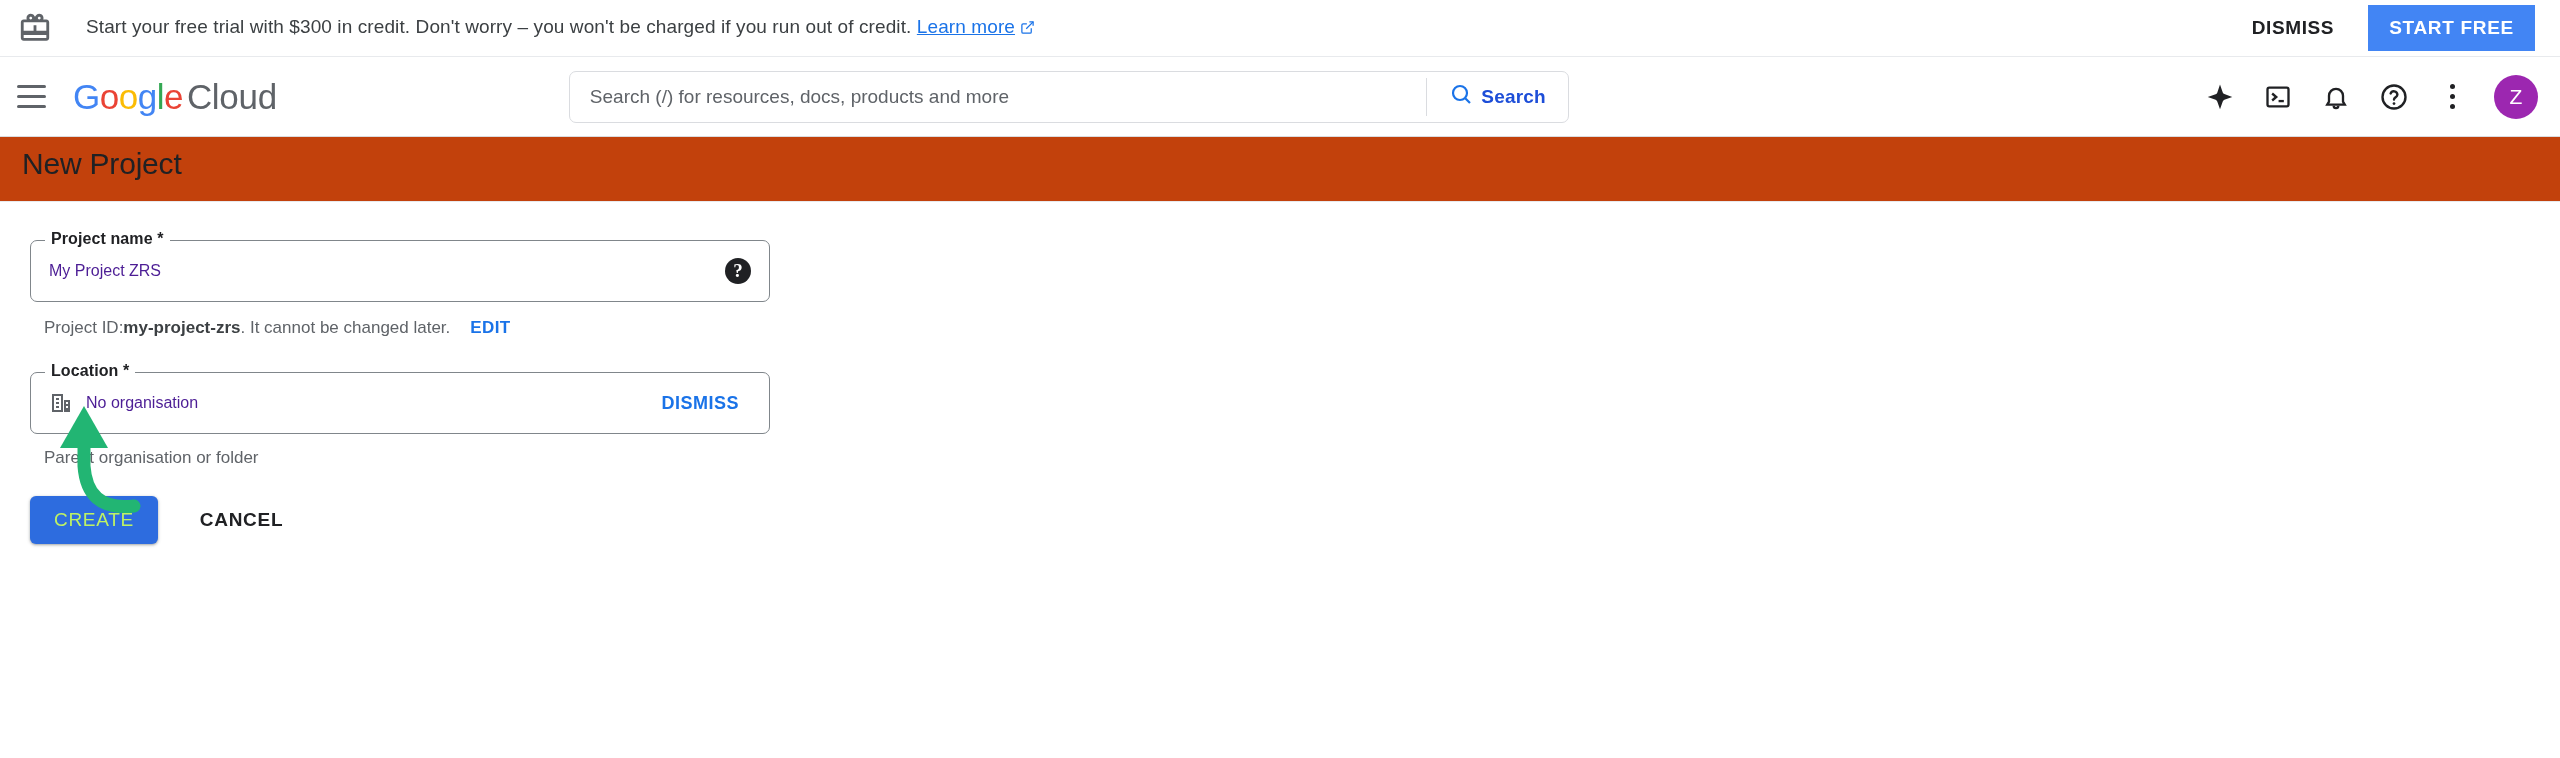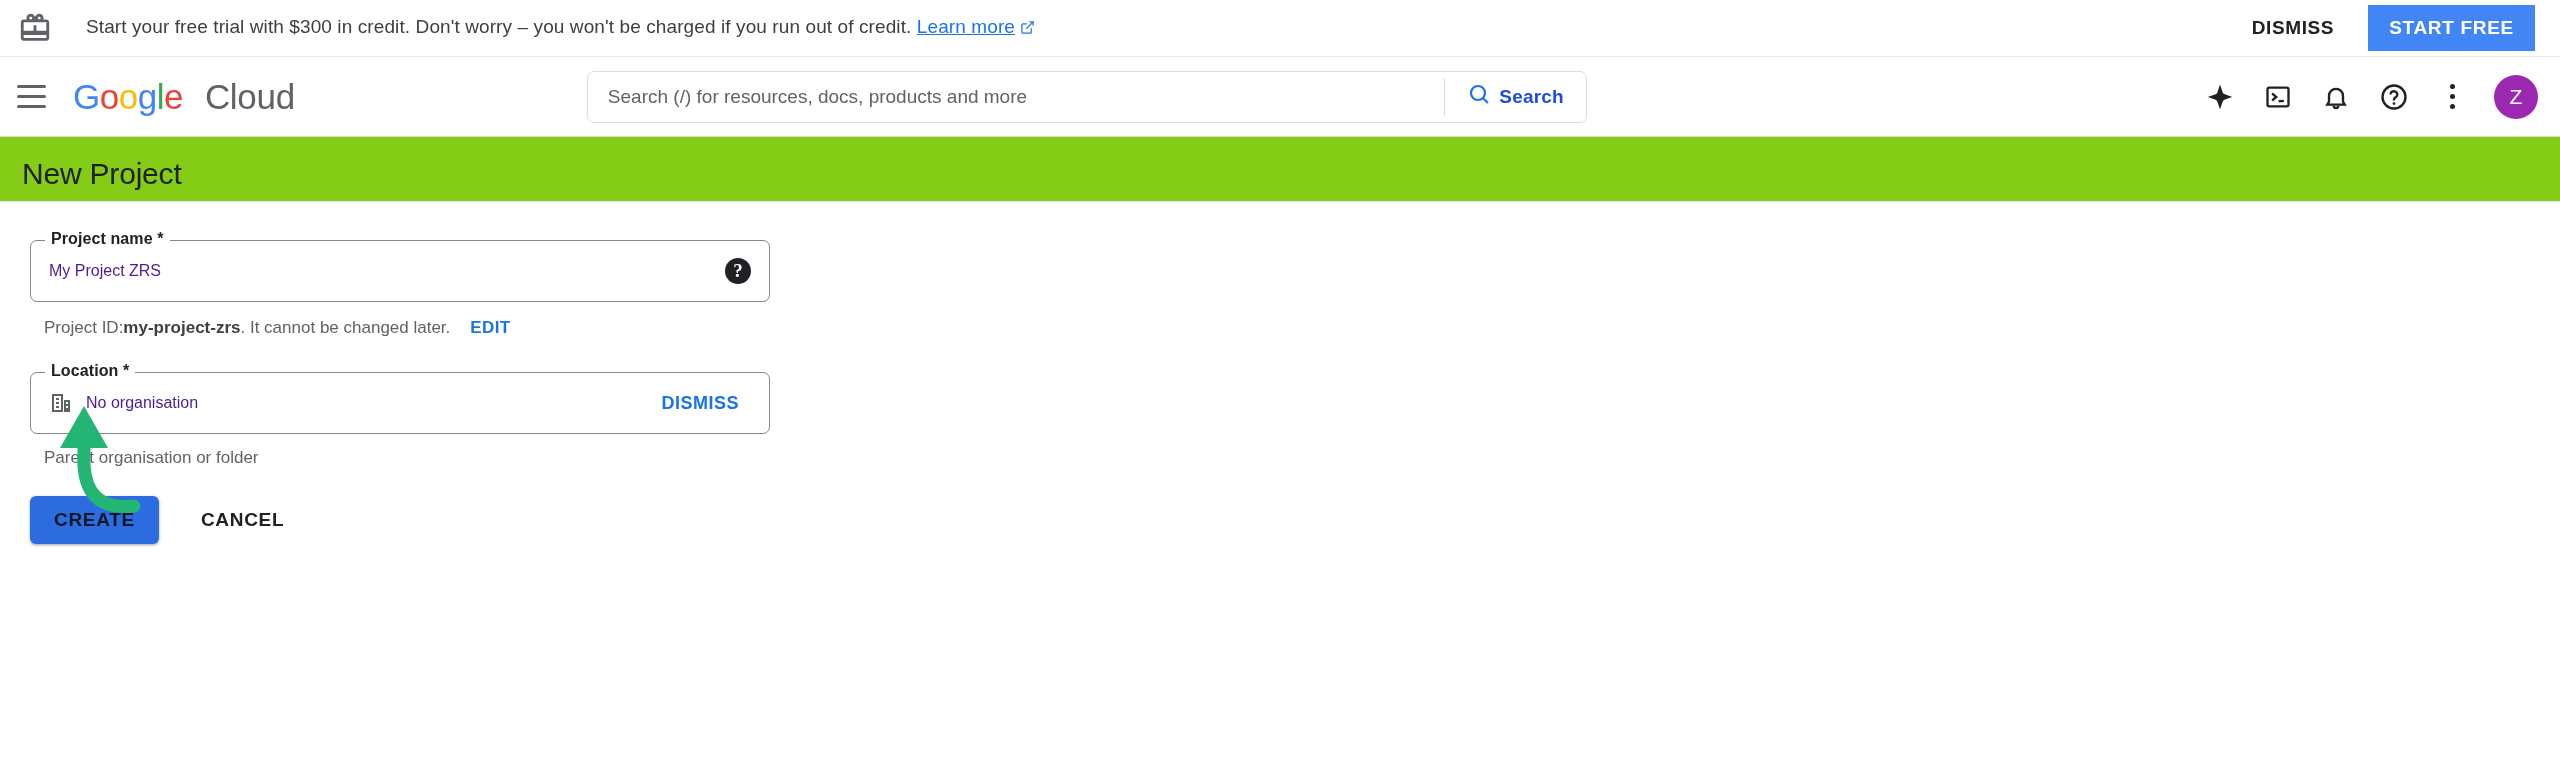--- a/index.html
+++ b/index.html
@@ -85,21 +85,21 @@
     cursor: pointer;
     user-select: none;
   }
   .brand-google { font-size: 35px; letter-spacing: -.5px; }
   .brand-google span:nth-child(1){ color:#4285f4; }
   .brand-google span:nth-child(2){ color:#ea4335; }
   .brand-google span:nth-child(3){ color:#fbbc04; }
   .brand-google span:nth-child(4){ color:#4285f4; }
   .brand-google span:nth-child(5){ color:#34a853; }
   .brand-google span:nth-child(6){ color:#ea4335; }
-  .brand-cloud { font-size: 35px; color: #5f6368; margin-left: 22px; letter-spacing: -.3px; }
+  .brand-cloud { font-size: 35px; color: #5f6368; margin-left: 4px; letter-spacing: -.3px; }
 
   .search-wrap {
     flex: 0 0 auto;
     margin-left: 292px;
     width: 1000px;
     height: 52px;
     display: flex;
     align-items: stretch;
     border: 1px solid #dadce0;
     border-radius: 7px;
@@ -145,24 +145,24 @@
     margin-left: 12px;
     cursor: pointer;
     user-select: none;
   }
   .kebab { display:flex; flex-direction:column; gap:5px; align-items:center; }
   .kebab i { width:5px; height:5px; background:#202124; border-radius:50%; display:block; }
 
   
   .page-title-bar {
     height: 65px;
-    display: flex; align-items: flex-start;
+    display: flex; align-items: flex-end;
     padding-left: 22px;
     border-bottom: 1px solid #e8eaed;
-    background: #84cc16;
+    background: #c2410c;
   }
   .page-title { font-size: 30px; color: #202124; font-weight: 400; letter-spacing: -.2px; }
 
   
   .form-area { padding: 38px 0 0 30px; position: relative; }
 
   .field {
     position: relative;
     width: 740px;
     height: 62px;
@@ -228,22 +228,22 @@
     font-size: 18px; font-weight: bold; letter-spacing: .5px;
     background: none; border: none; cursor: pointer;
     padding: 8px 12px;
     font-family: inherit;
   }
   .helper-plain { margin: 14px 0 0 14px; font-size: 17px; color: #5f6368; }
 
   .actions { margin-top: 28px; display: flex; align-items: center; }
   .create-btn {
     background: #2d6cdf;
-    color: #0f172a;
-    font-size: 19px; font-weight: bold; letter-spacing: .7px;
+    color: #bef264;
+    font-size: 19px; font-weight: normal; letter-spacing: .7px;
     border: none; border-radius: 6px;
     padding: 13px 24px;
     cursor: pointer;
     font-family: inherit;
     box-shadow: 0 1px 2px rgba(60,64,67,.3), 0 1px 3px 1px rgba(60,64,67,.15);
   }
   .cancel-btn {
     margin-left: 24px;
     background: none; border: none;
     color: #202124;

